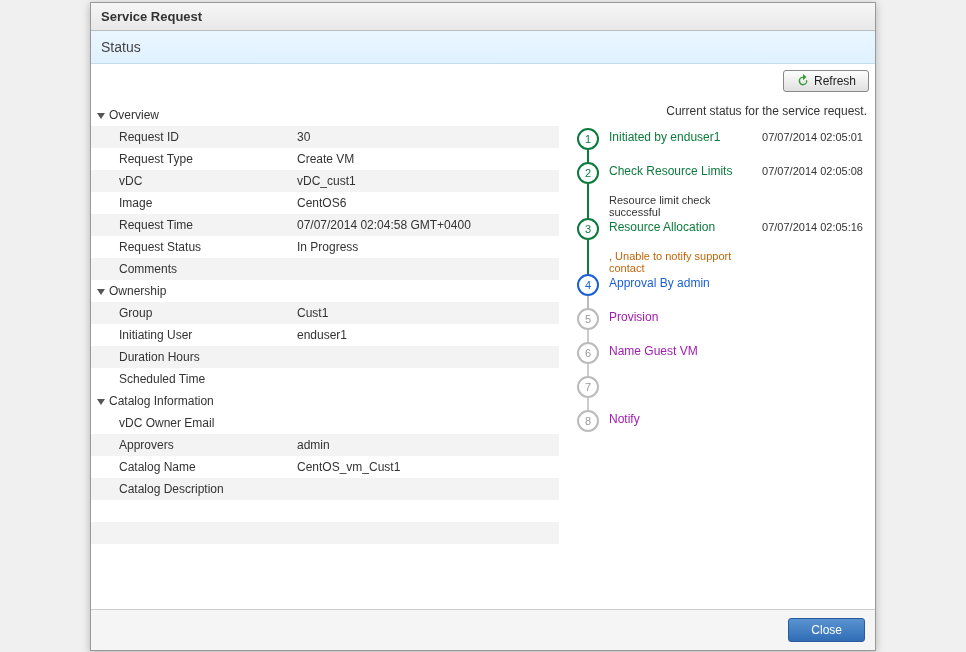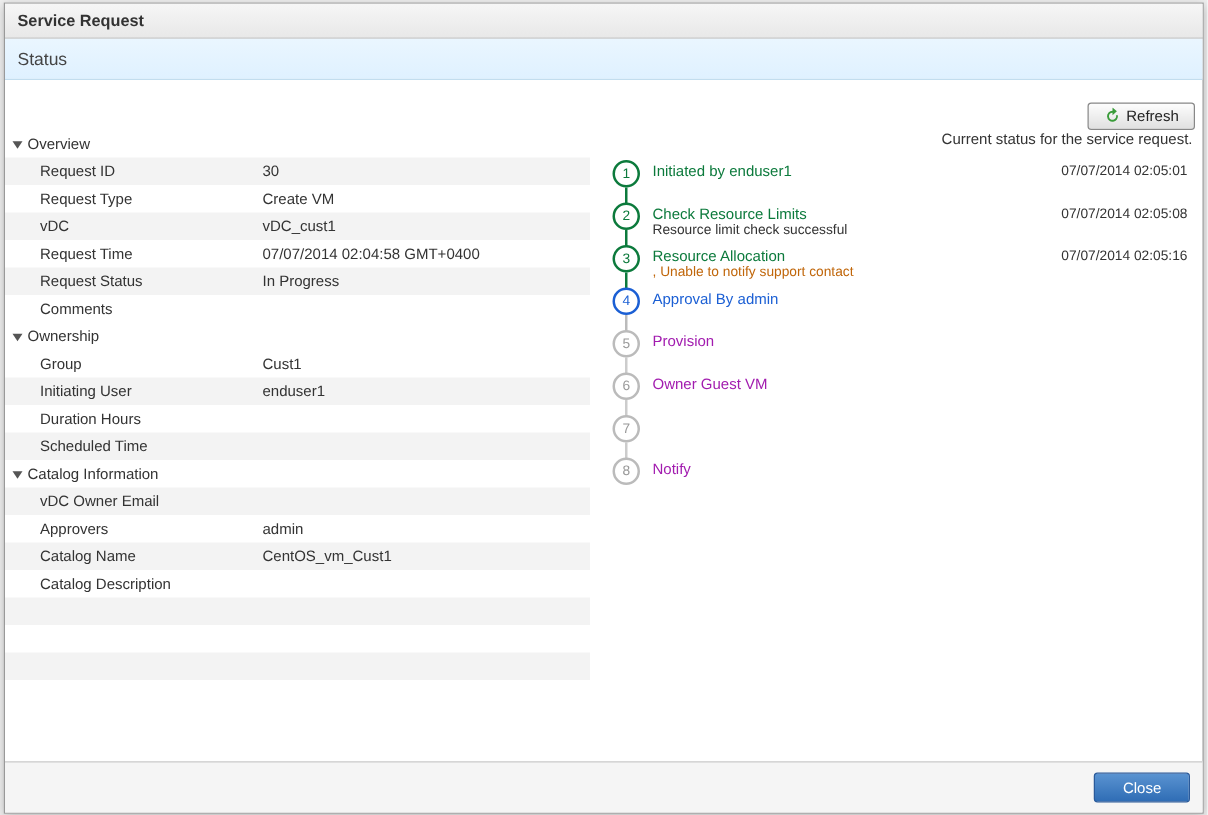--- a/index.html
+++ b/index.html
@@ -4,21 +4,21 @@
 <style>
   * { box-sizing: border-box; }
   body {
     margin: 0;
     font-family: Verdana, Arial, sans-serif;
     font-size: 12px;
     background: #f0f0f0;
     color: #333;
   }
   .dialog {
-    width: 960px;
+    width: 786px;
     margin: 2px auto;
     background: #fff;
     border: 1px solid #999;
     box-shadow: 0 2px 8px rgba(0,0,0,0.25);
   }
   .dialog-header {
     background: linear-gradient(to bottom, #f6f6f6, #e8e8e8);
     border-bottom: 1px solid #bbb;
     padding: 6px 10px;
     font-weight: bold;
@@ -33,21 +33,21 @@
     color: #444;
   }
   .content {
     display: flex;
     padding: 0;
     min-height: 545px;
     position: relative;
   }
   .refresh-wrap {
     position: absolute;
-    top: 18px;
+    top: 6px;
     right: 6px;
     z-index: 5;
   }
   .btn {
     display: inline-flex;
     align-items: center;
     gap: 4px;
     padding: 3px 12px;
     border: 1px solid #888;
     border-radius: 3px;
@@ -137,21 +137,21 @@
   .step.done .circle { border: 2px solid #0c7a3c; color: #0c7a3c; }
   .step.done .step-title { color: #0c7a3c; }
   .step.current .circle { border: 2px solid #1b5fd4; color: #1b5fd4; }
   .step.current .step-title { color: #1b5fd4; }
   .step.pending .circle { border: 2px solid #bbb; color: #999; }
   .step.pending .step-title { color: #a21caf; }
   .step.done .line { background: #0c7a3c; }
   .step.current .line { background: #bbb; }
   .step-body { flex: 1; padding-top: 2px; }
   .step-title { font-size: 12px; }
-  .step-sub { font-size: 11px; color: #333; margin-top: 0; }
+  .step-sub { font-size: 11px; color: #333; margin-top: 16px; }
   .step-sub.warn { color: #c0660a; }
   .step-time { color: #333; font-size: 11px; padding-top: 3px; white-space: nowrap; padding-right: 4px; }
   .dialog-footer {
     border-top: 1px solid #ccc;
     background: #f5f5f5;
     padding: 8px 10px;
     text-align: right;
   }
 </style>
 </head>
@@ -187,20 +187,24 @@
             </tr>
         <tr>
               <td class="label-col indent">Request Type</td>
               <td class="val-col">Create VM</td>
             </tr>
         <tr>
               <td class="label-col indent">vDC</td>
               <td class="val-col">vDC_cust1</td>
             </tr>
         <tr>
+              <td class="label-col indent">Image</td>
+              <td class="val-col">CentOS6</td>
+            </tr>
+        <tr>
               <td class="label-col indent">Request Time</td>
               <td class="val-col">07/07/2014 02:04:58 GMT+0400</td>
             </tr>
         <tr>
               <td class="label-col indent">Request Status</td>
               <td class="val-col">In Progress</td>
             </tr>
         <tr>
               <td class="label-col indent">Comments</td>
               <td class="val-col"></td>
@@ -304,21 +308,21 @@
             <div class="line"></div>
             <div class="step-body">
               <div class="step-title">Provision</div>
             </div>
             <div class="step-time"></div>
           </div>
           <div class="step pending">
             <div class="circle">6</div>
             <div class="line"></div>
             <div class="step-body">
-              <div class="step-title">Owner Guest VM</div>
+              <div class="step-title">Name Guest VM</div>
             </div>
             <div class="step-time"></div>
           </div>
           <div class="step pending">
             <div class="circle">7</div>
             <div class="line"></div>
             <div class="step-time"></div>
           </div>
           <div class="step pending">
             <div class="circle">8</div>

